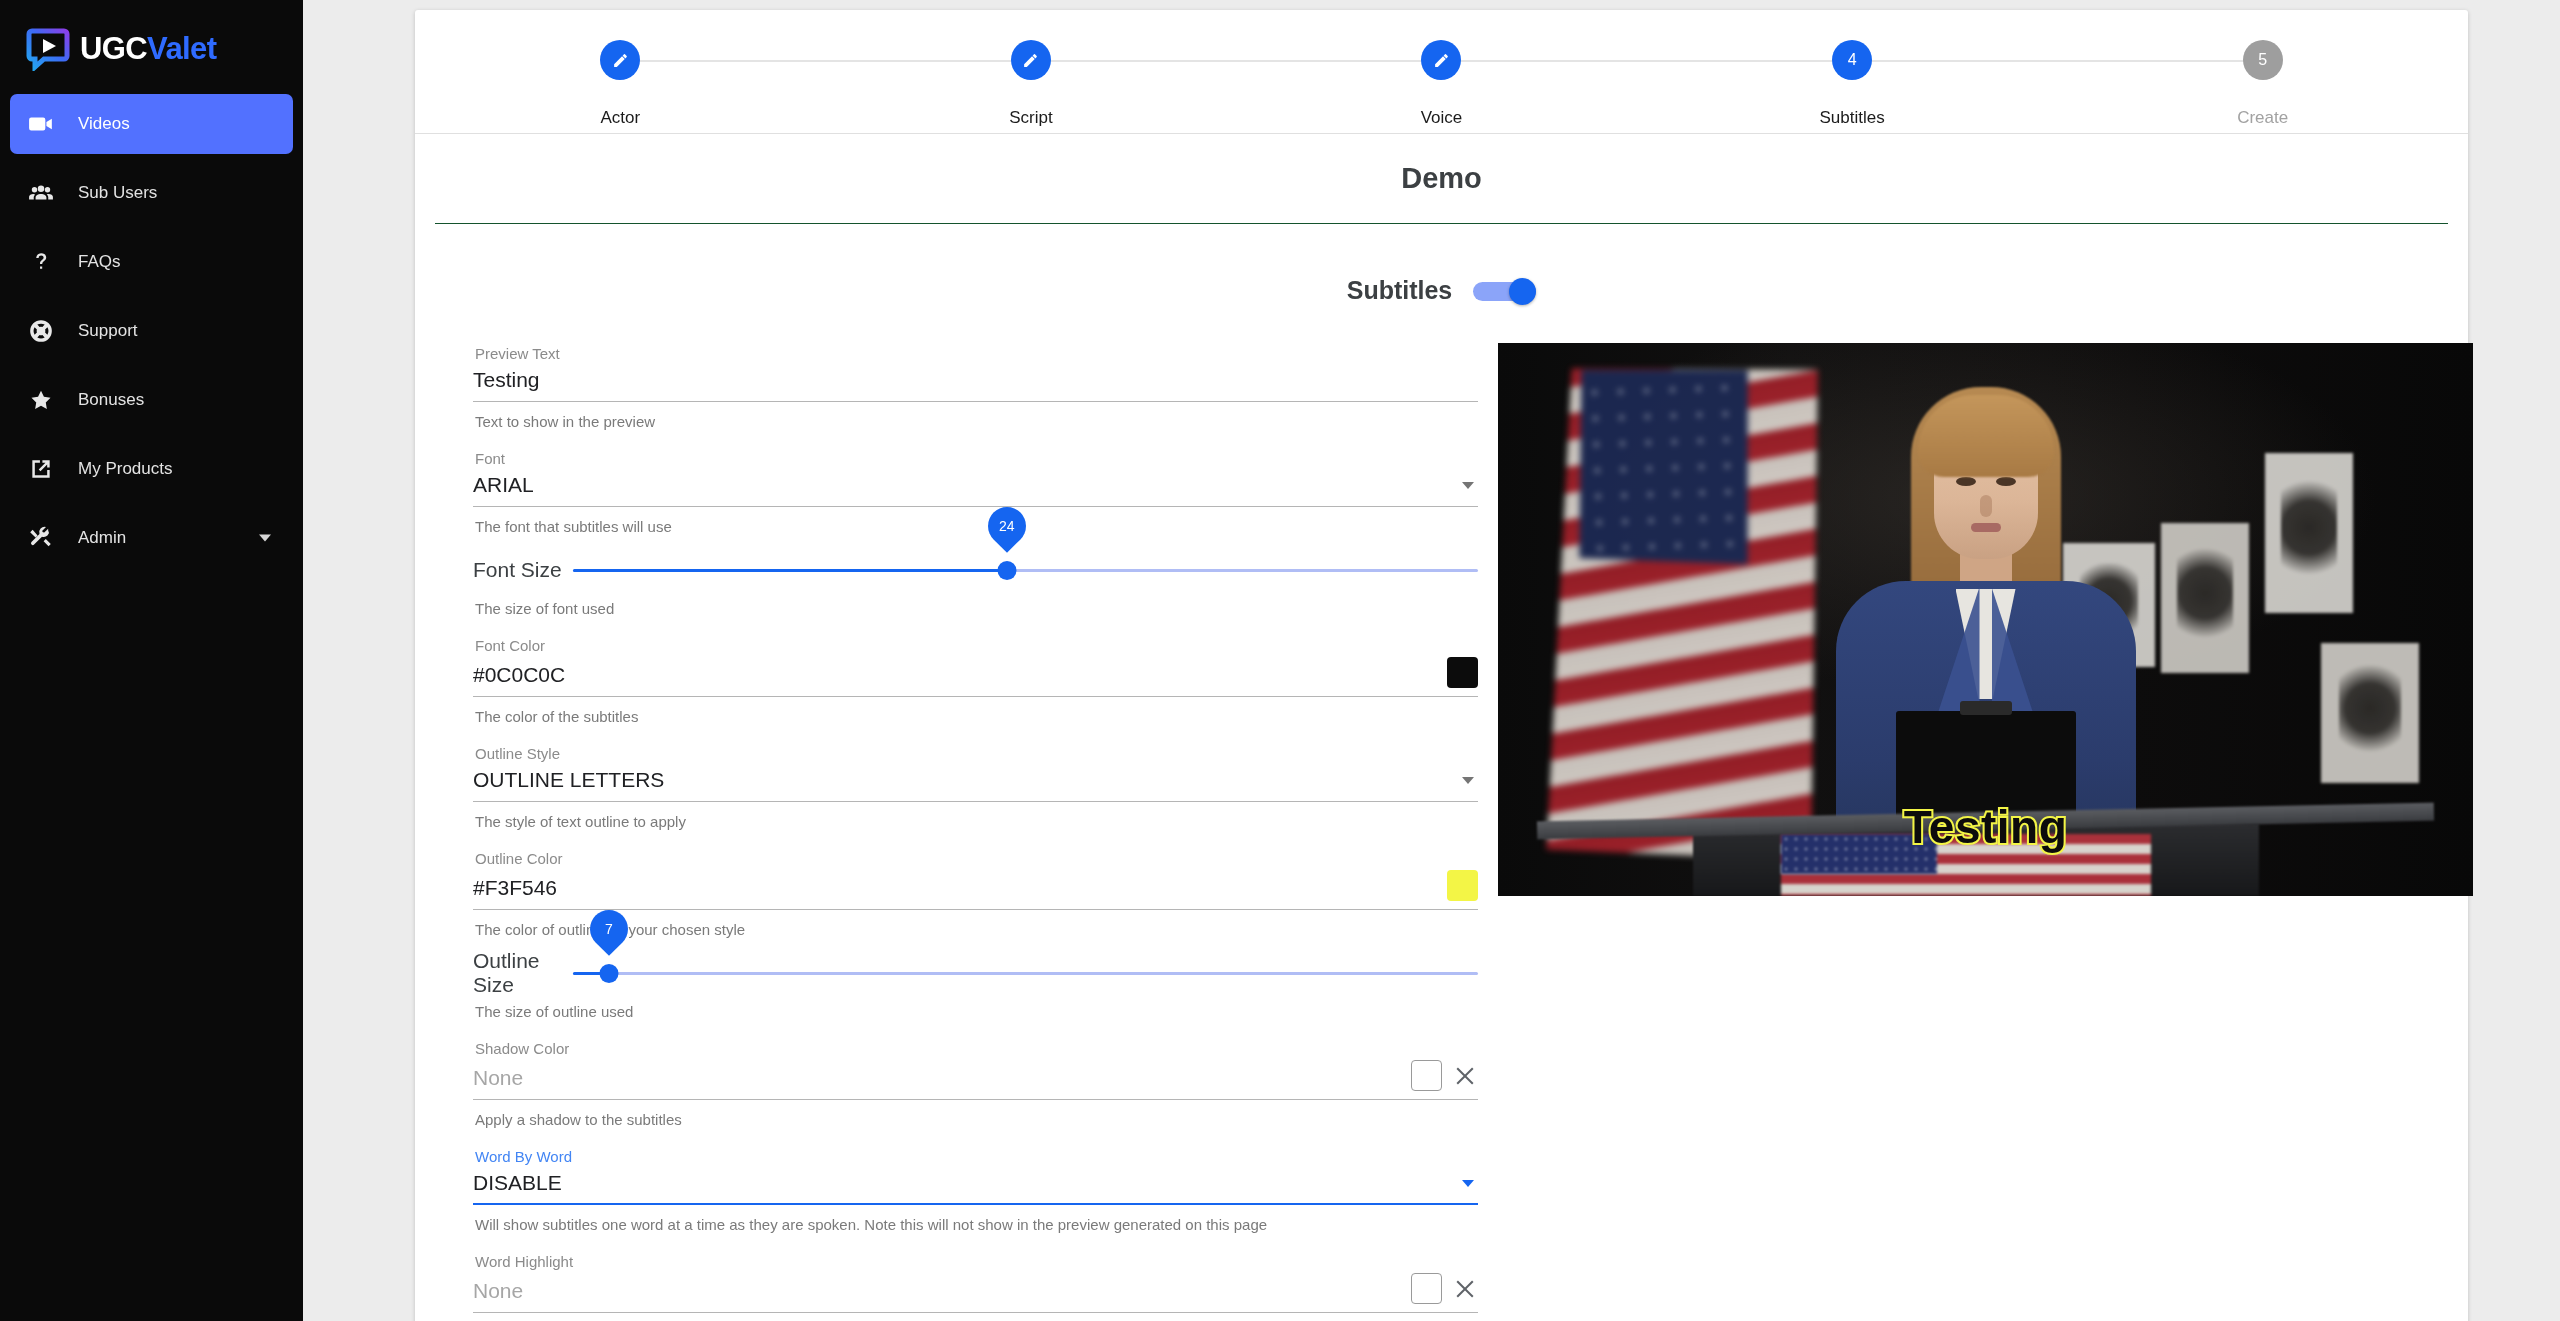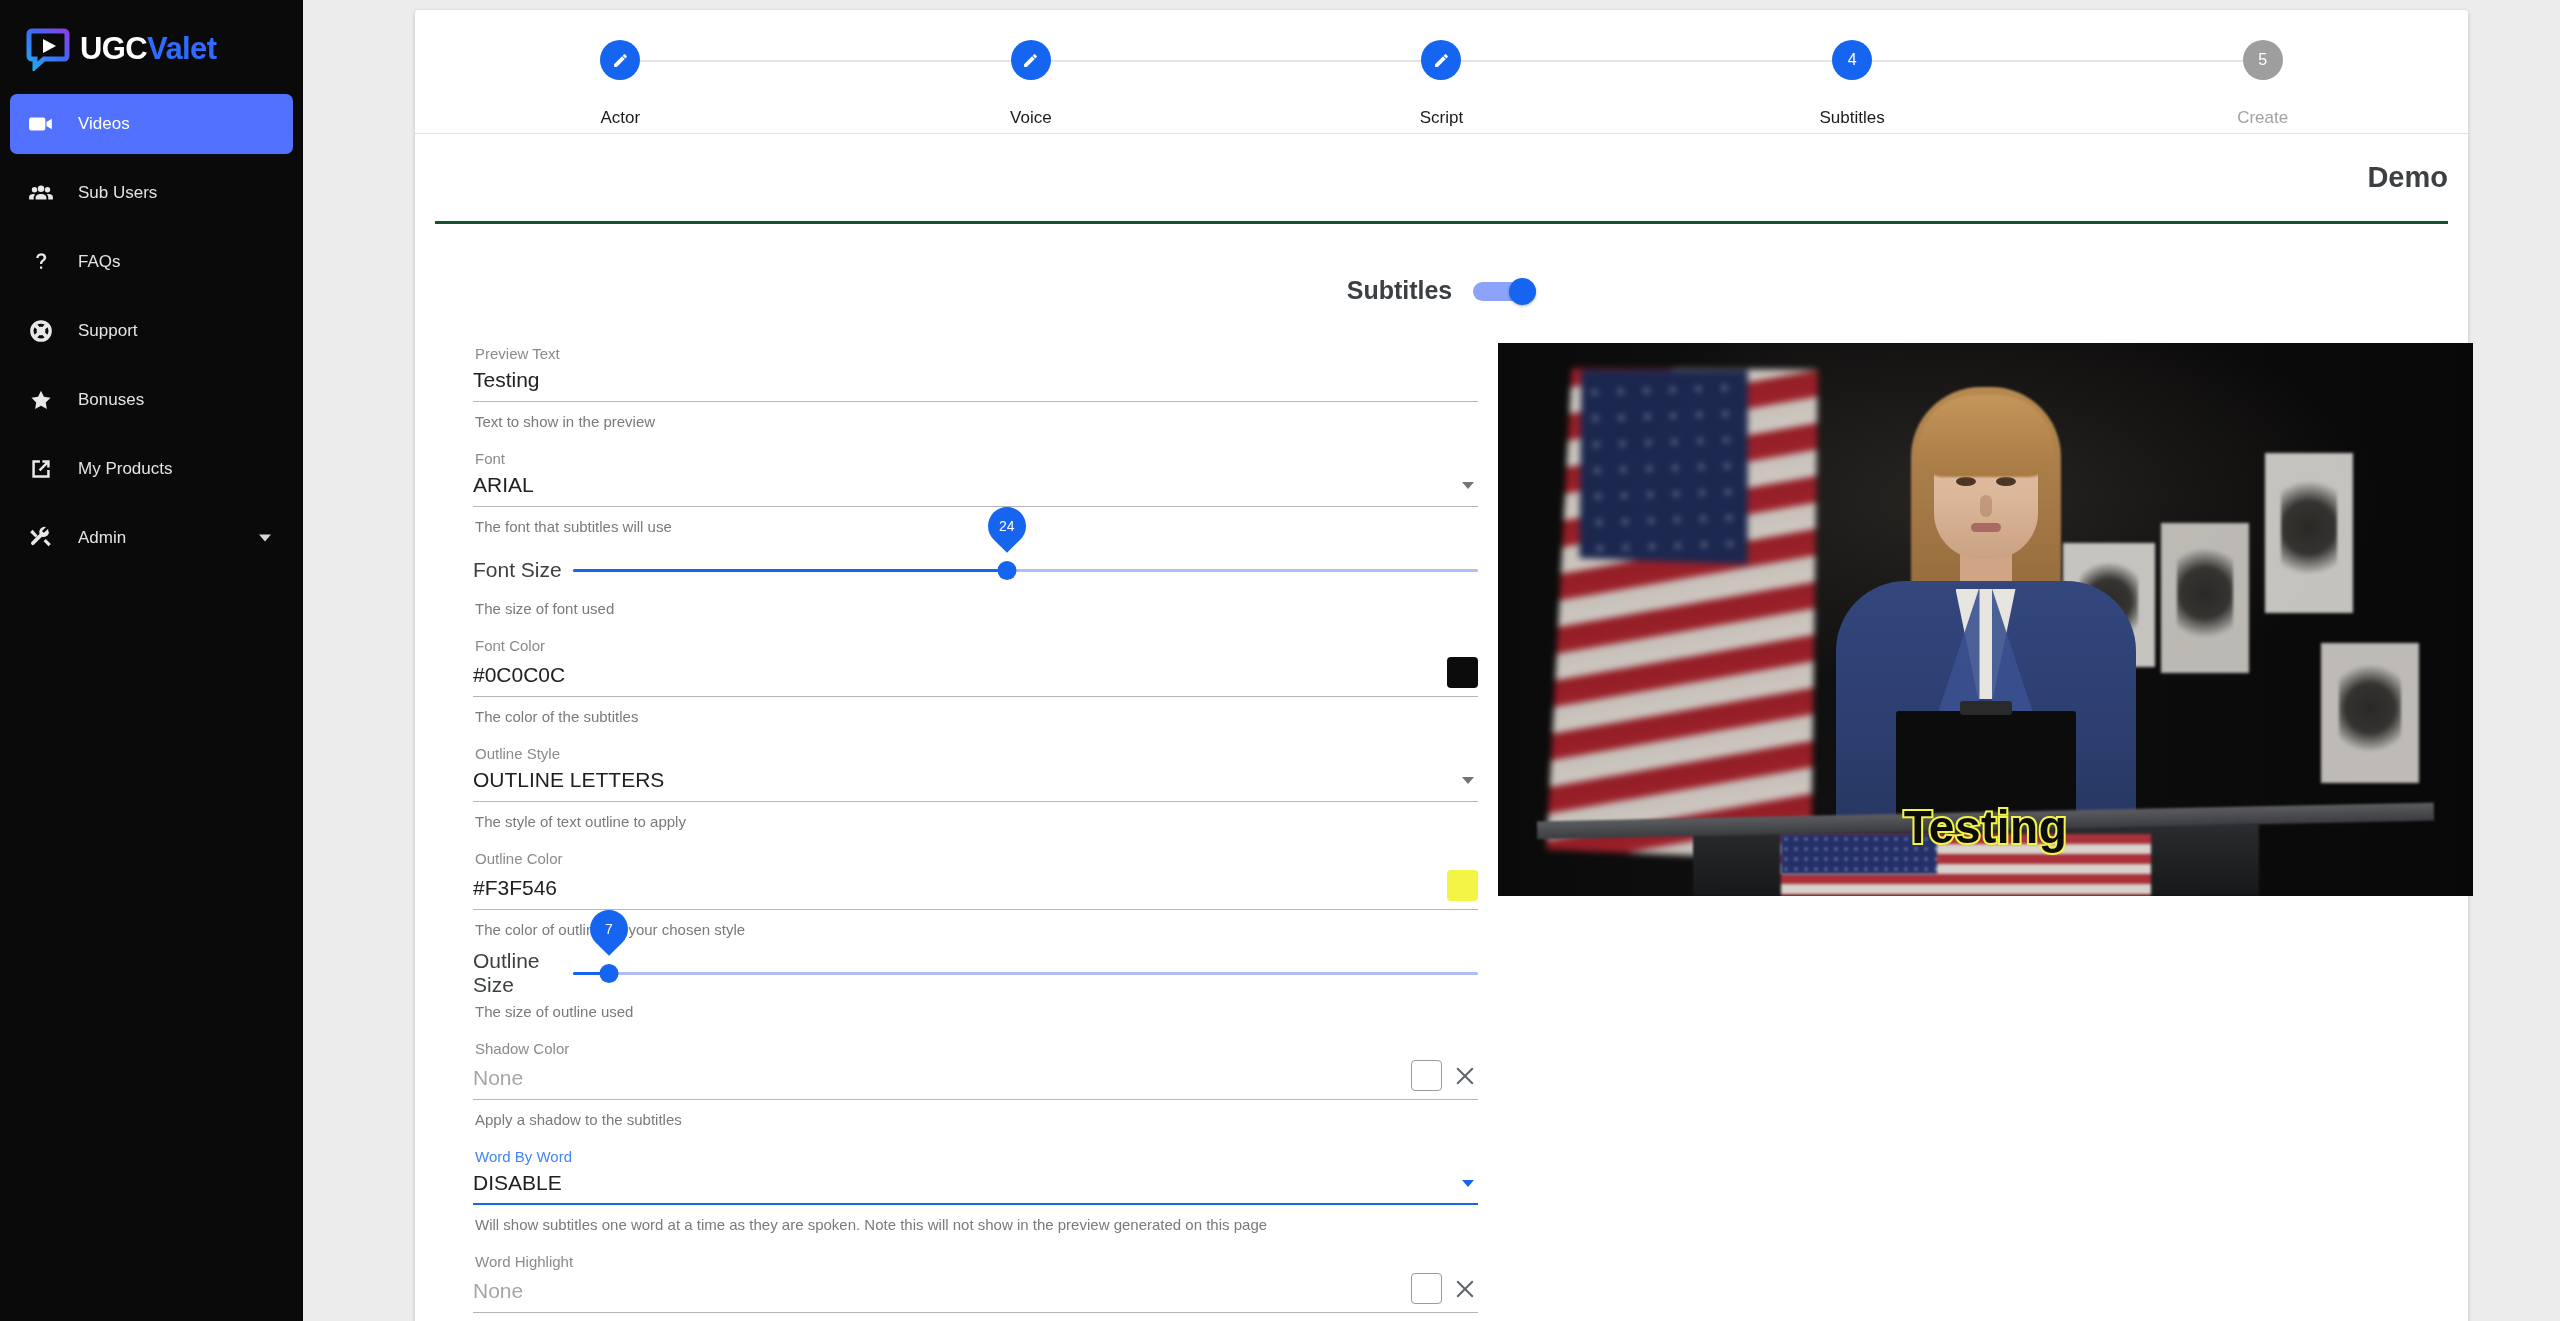--- a/index.html
+++ b/index.html
@@ -54,22 +54,22 @@
     width: 40px; height: 40px; border-radius: 50%; background: #1565f0;
     color: #ffffff; font-size: 16px; display: flex; align-items: center; justify-content: center;
     position: relative; z-index: 2;
   }
   .step-badge.inactive { background: #9e9e9e; }
   .step-badge svg { width: 17px; height: 17px; fill: #ffffff; }
   .step-label { margin-top: 28px; font-size: 17px; color: #1b1b1b; }
   .step-label.inactive { color: #a2a2a2; }
 
   
-  .demo-head { height: 90px; display: flex; align-items: center; justify-content: flex-end;
-    border-bottom: 3px solid #14532d; margin: 0 20px; }
+  .demo-head { height: 90px; display: flex; align-items: center; justify-content: center;
+    border-bottom: 1px solid #14532d; margin: 0 20px; }
   .demo-title { font-size: 29px; font-weight: bold; color: #3c4043; }
 
   .body-area { padding: 52px 20px 40px 20px; }
 
   .subs-row { display: flex; align-items: center; justify-content: center; gap: 21px; margin-bottom: 38px; }
   .subs-label { font-size: 25px; color: #3c4043; font-weight: bold; }
   .toggle { width: 63px; height: 26px; position: relative; cursor: pointer; }
   .toggle-track { position: absolute; left: 0; top: 4px; width: 63px; height: 19px; border-radius: 10px; background: #8ba4f9; }
   .toggle-knob { position: absolute; right: 0; top: 0; width: 27px; height: 27px; border-radius: 50%; background: #1565f0;
      box-shadow: 0 1px 3px rgba(0,0,0,0.3); }
@@ -292,31 +292,31 @@
           <div class="step-label">Actor</div>
         </div>
         <div class="step">
           <div class="step-line l"></div>
           <div class="step-line r"></div>
           <div class="step-badge">
             <svg viewBox="0 0 24 24">
                 <path d="M3 17.2V21h3.8L18 9.8 14.2 6 3 17.2zM20.7 7.1a1 1 0 0 0 0-1.4L18.3 3.3a1 1 0 0 0-1.4 0l-1.9 1.9L19 9l1.7-1.9z"></path>
               </svg>
           </div>
-          <div class="step-label">Voice</div>
+          <div class="step-label">Script</div>
         </div>
         <div class="step">
           <div class="step-line l"></div>
           <div class="step-line r"></div>
           <div class="step-badge">
             <svg viewBox="0 0 24 24">
                 <path d="M3 17.2V21h3.8L18 9.8 14.2 6 3 17.2zM20.7 7.1a1 1 0 0 0 0-1.4L18.3 3.3a1 1 0 0 0-1.4 0l-1.9 1.9L19 9l1.7-1.9z"></path>
               </svg>
           </div>
-          <div class="step-label">Script</div>
+          <div class="step-label">Voice</div>
         </div>
         <div class="step">
           <div class="step-line l"></div>
           <div class="step-line r"></div>
           <div class="step-badge">4</div>
           <div class="step-label">Subtitles</div>
         </div>
         <div class="step">
           <div class="step-line l"></div>
           <div class="step-badge inactive">5</div>

